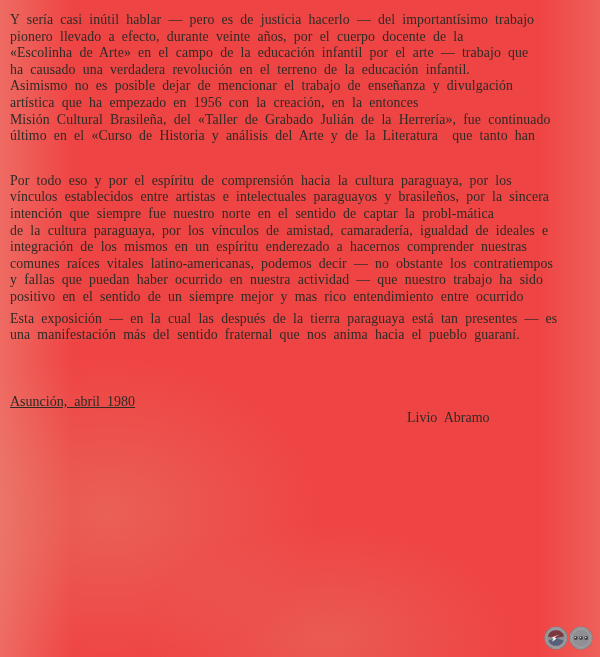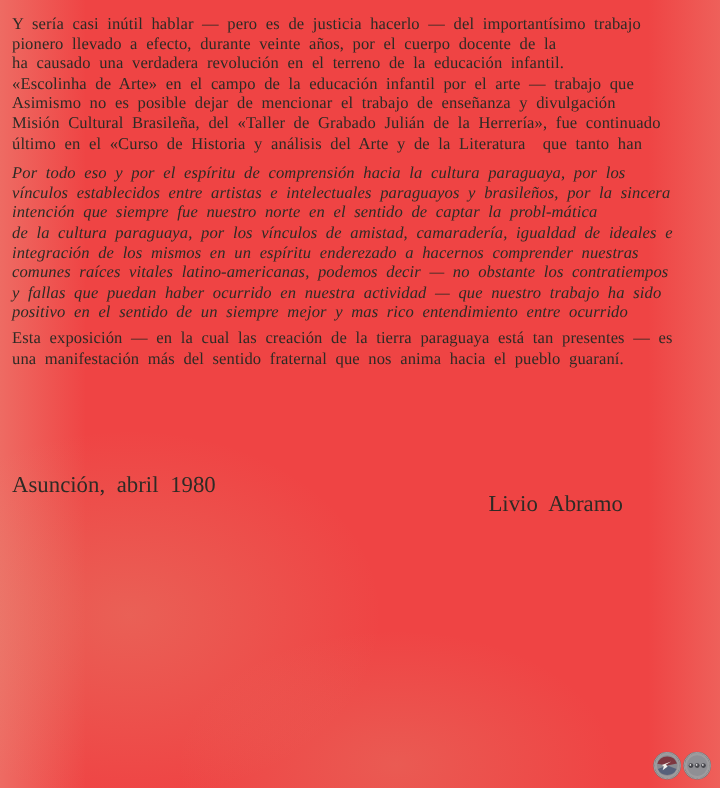--- a/index.html
+++ b/index.html
@@ -25,30 +25,31 @@
     position: absolute;
     left: 10px;
     top: 12px;
     width: 584px;
     font-size: 13.8px;
     line-height: 16.6px;
     word-spacing: 0.26em;
     letter-spacing: 0.1px;
   }
   .line { white-space: pre; }
-  .para-2 { margin-top: 8px; font-style: italic; }
+  .para-2 { margin-top: 28px; }
   .para-3 { margin-top: 5px; }
   .footer {
     position: absolute;
     left: 10px;
     top: 394px;
     width: 582px;
     height: 20px;
-    font-size: 19px;
+    font-size: 14px;
     word-spacing: 0.26em;
+    text-decoration: underline;
   }
   .author {
     position: absolute;
     left: 397px;
     top: 16px;
     white-space: pre;
   }
   .nav-buttons {
     position: absolute;
     left: 544px;
@@ -71,40 +72,41 @@
 <body>
 
 <div class="page">
   <div class="paper-texture"></div>
 
   <div class="textblock">
 
     <div class="para">
       <div class="line">Y sería casi inútil hablar — pero es de justicia hacerlo — del importantísimo trabajo</div>
       <div class="line">pionero llevado a efecto, durante veinte años, por el cuerpo docente de la</div>
+      <div class="line">«Escolinha de Arte» en el campo de la educación infantil por el arte — trabajo que</div>
       <div class="line">ha causado una verdadera revolución en el terreno de la educación infantil.</div>
-      <div class="line">«Escolinha de Arte» en el campo de la educación infantil por el arte — trabajo que</div>
       <div class="line">Asimismo no es posible dejar de mencionar el trabajo de enseñanza y divulgación</div>
+      <div class="line">artística que ha empezado en 1956 con la creación, en la entonces</div>
       <div class="line">Misión Cultural Brasileña, del «Taller de Grabado Julián de la Herrería», fue continuado</div>
       <div class="line">último en el «Curso de Historia y análisis del Arte y de la Literatura  que tanto han</div>
     </div>
 
     <div class="para para-2">
       <div class="line">Por todo eso y por el espíritu de comprensión hacia la cultura paraguaya, por los</div>
       <div class="line">vínculos establecidos entre artistas e intelectuales paraguayos y brasileños, por la sincera</div>
       <div class="line">intención que siempre fue nuestro norte en el sentido de captar la probl-mática</div>
       <div class="line">de la cultura paraguaya, por los vínculos de amistad, camaradería, igualdad de ideales e</div>
       <div class="line">integración de los mismos en un espíritu enderezado a hacernos comprender nuestras</div>
       <div class="line">comunes raíces vitales latino-americanas, podemos decir — no obstante los contratiempos</div>
       <div class="line">y fallas que puedan haber ocurrido en nuestra actividad — que nuestro trabajo ha sido</div>
       <div class="line">positivo en el sentido de un siempre mejor y mas rico entendimiento entre ocurrido</div>
     </div>
 
     <div class="para para-3">
-      <div class="line">Esta exposición — en la cual las creación de la tierra paraguaya está tan presentes — es</div>
+      <div class="line">Esta exposición — en la cual las después de la tierra paraguaya está tan presentes — es</div>
       <div class="line">una manifestación más del sentido fraternal que nos anima hacia el pueblo guaraní.</div>
     </div>
 
   </div>
 
   <div class="footer">
     <span class="place-date">Asunción, abril 1980</span>
     <span class="author">Livio Abramo</span>
   </div>
 

